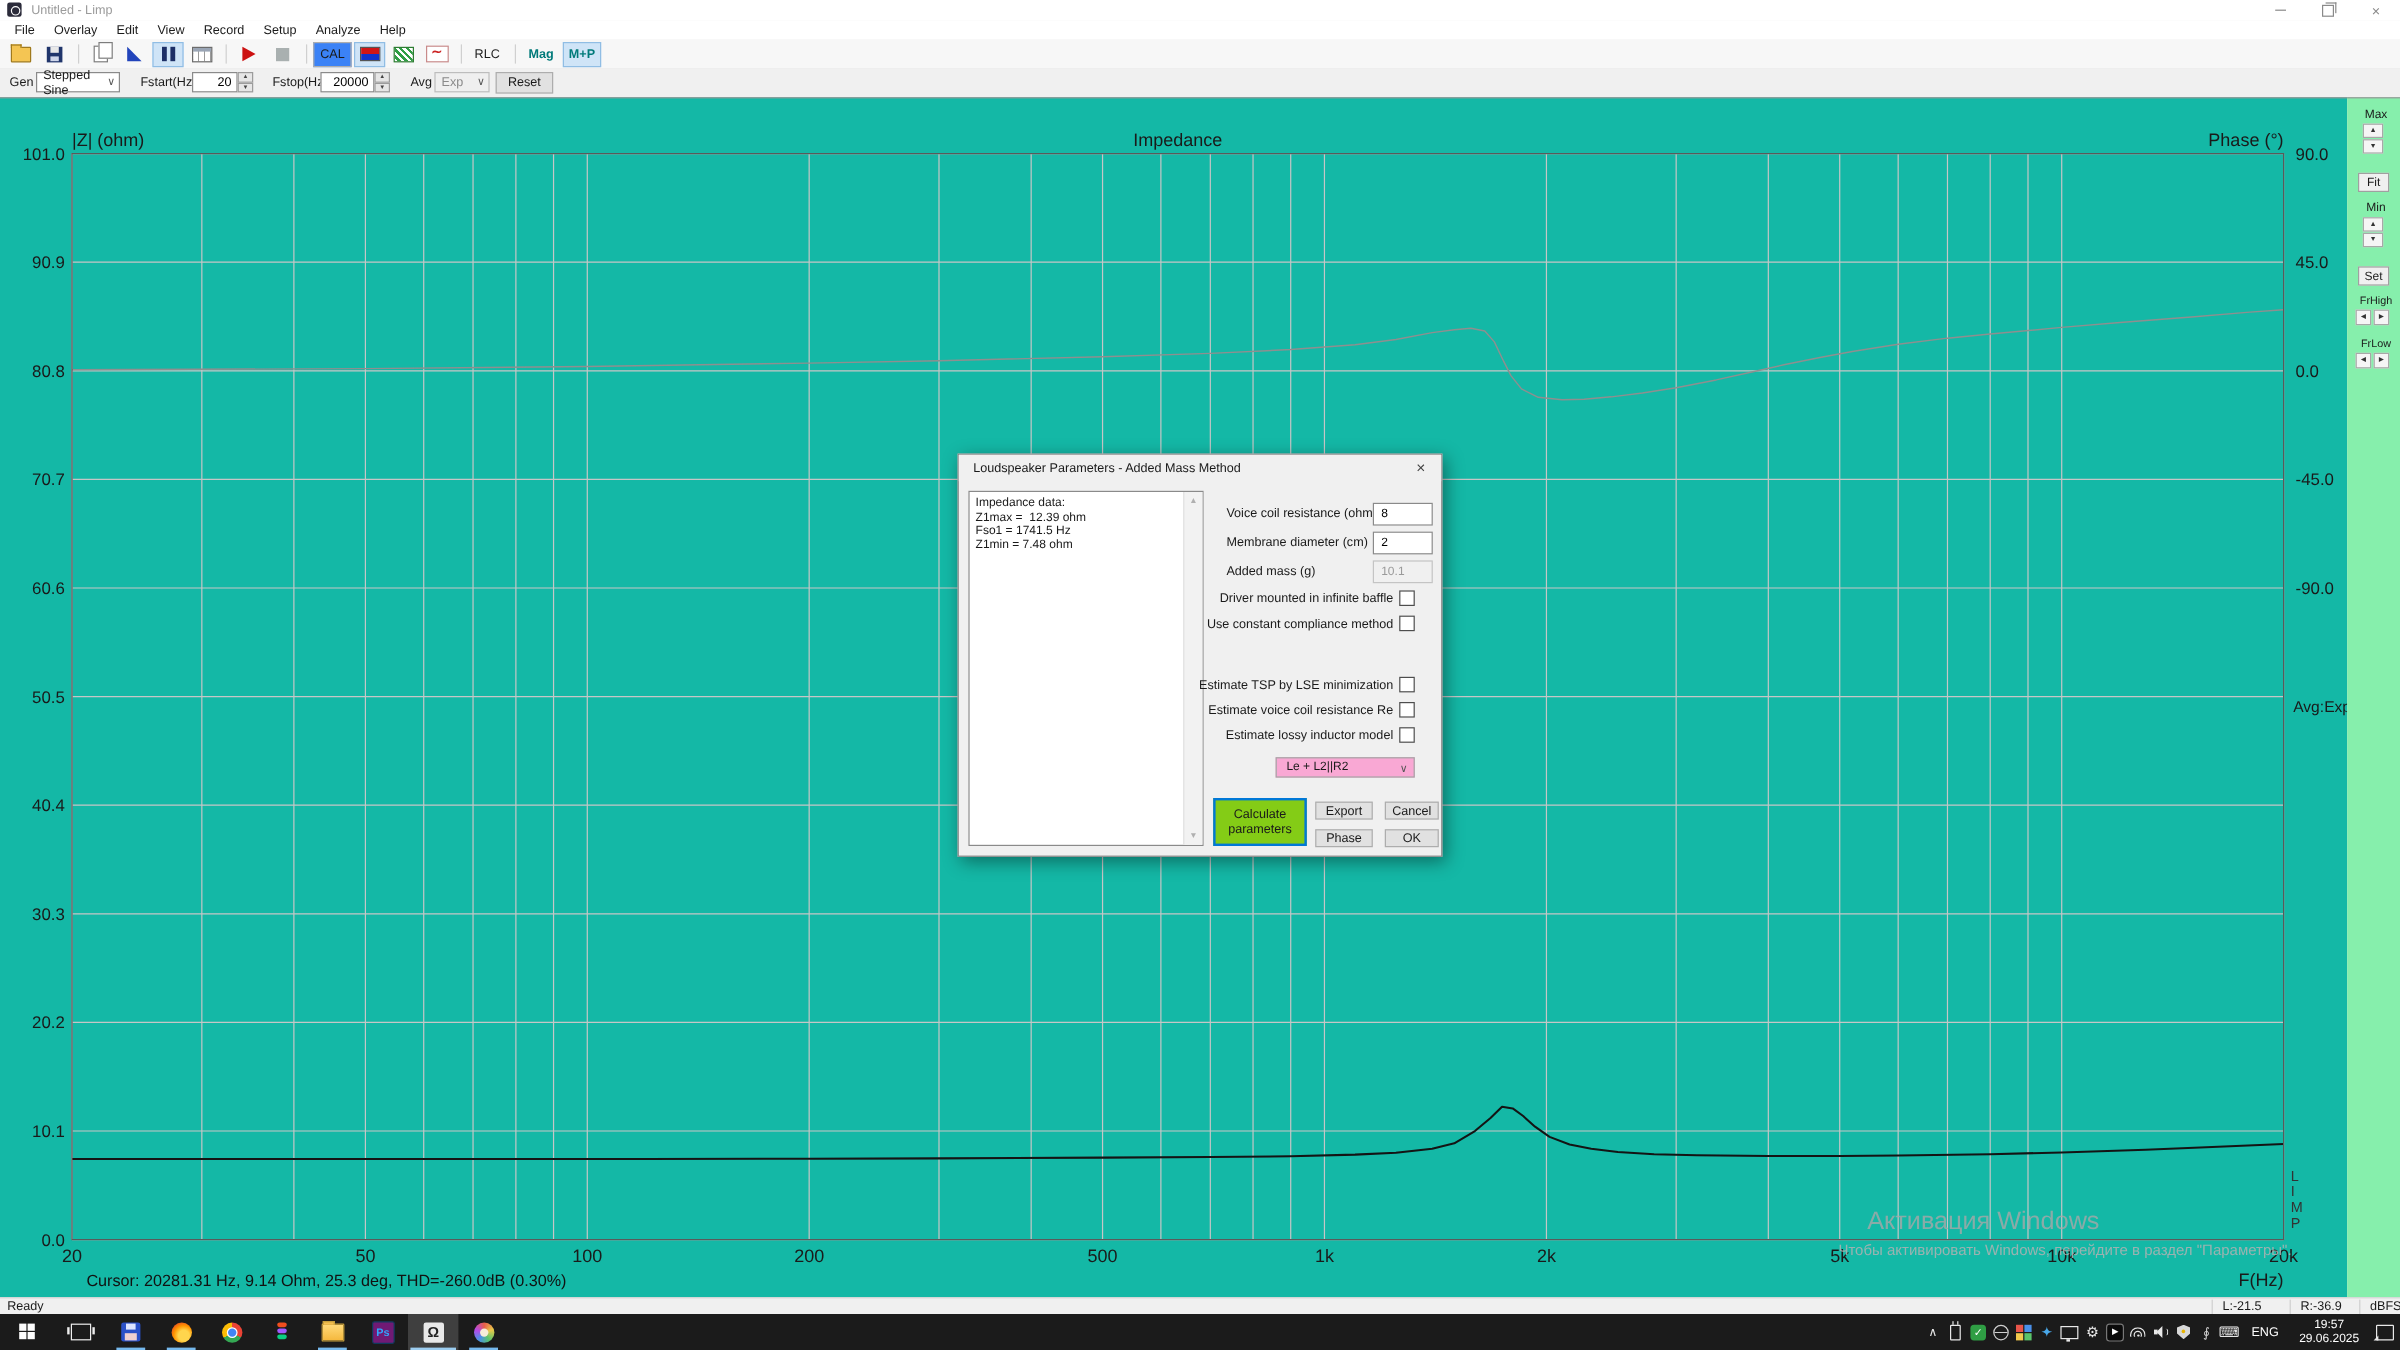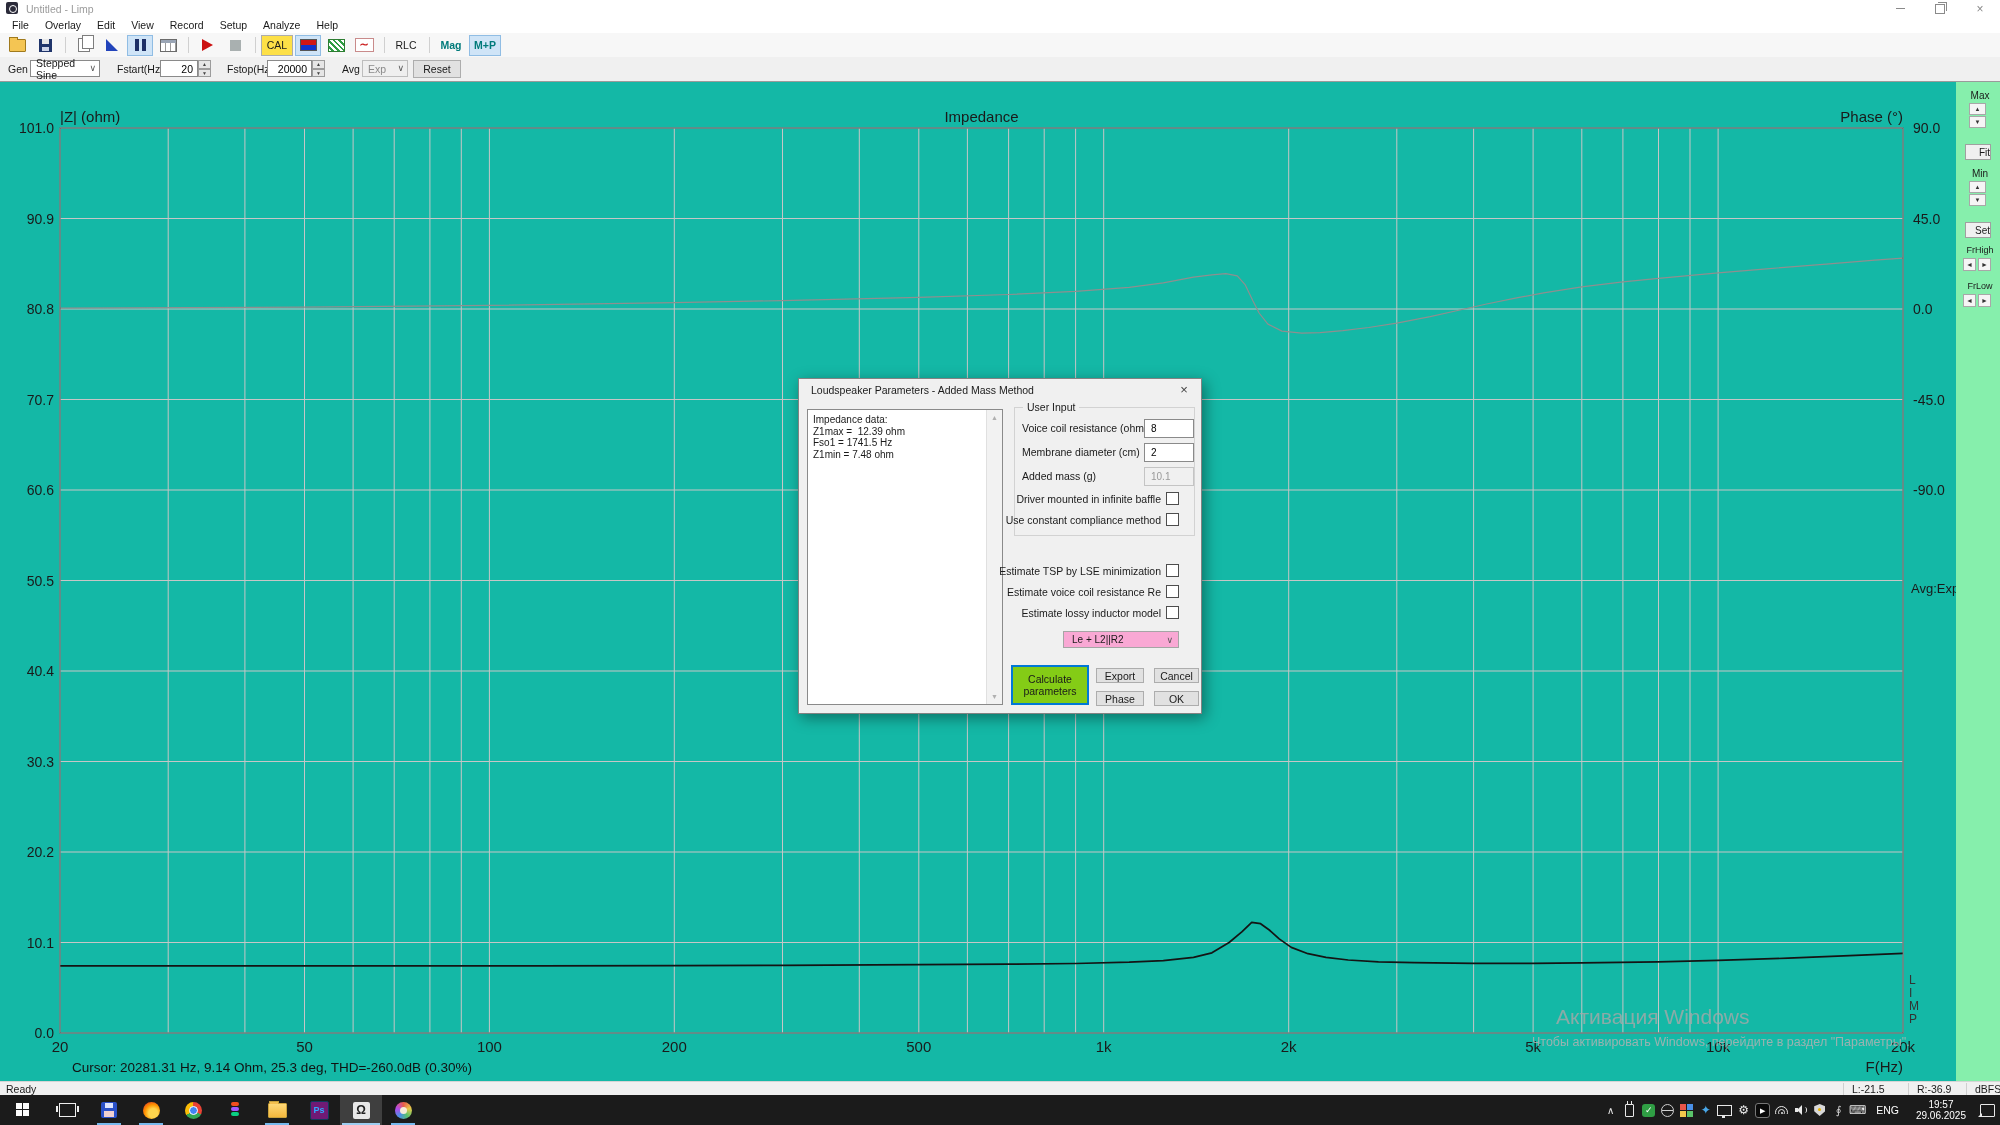--- a/index.html
+++ b/index.html
@@ -18,21 +18,21 @@
   .wc-rest:before{content:"";position:absolute;left:2px;top:-3px;width:8px;height:8px;border:1px solid #8a8a8a;border-left:none;border-bottom:none;}
 
   
   #menubar{position:absolute;left:0;top:17px;width:2000px;height:16px;background:#ffffff;display:flex;align-items:center;padding-left:4px;}
   .menu-item{font-size:10.5px;color:#1a1a1a;padding:1px 8px;}
 
   
   #toolbar{position:absolute;left:0;top:33px;width:2000px;height:24px;background:#f7f7f7;border-bottom:1px solid #e3e3e3;display:flex;align-items:center;padding-left:4px;}
   .tbtn{width:26px;height:21px;margin-right:2px;display:flex;align-items:center;justify-content:center;background:transparent;border:1px solid transparent;padding:0;}
   .tbtn.active{background:#cfe4f7;border:1px solid #90bde4;}
-  .tbtn.bordered{background:#fde047;border:1px solid #adadad;text-align:right;}
+  .tbtn.bordered{background:#3b82f6;border:1px solid #adadad;text-align:right;}
   .tbtn.wide{width:32px;}
   .tsep{width:1px;height:16px;background:#d0d0d0;margin:0 5px;}
   .ttext{font-size:10.5px;color:#1a1a1a;letter-spacing:0;}
   .ttext.teal{color:#007a7a;font-weight:bold;}
   .i-folder{width:15px;height:11px;background:#f4c553;border:1px solid #a07a1d;border-radius:1px;position:relative;}
   .i-folder:before{content:"";position:absolute;left:-1px;top:-3px;width:7px;height:2px;background:#f4c553;border:1px solid #a07a1d;border-bottom:none;}
   .i-save{width:13px;height:13px;background:#20356b;position:relative;}
   .i-save:before{content:"";position:absolute;left:3px;top:0;width:7px;height:5px;background:#e8e8e8;}
   .i-save:after{content:"";position:absolute;left:3px;bottom:1px;width:7px;height:4px;background:#cfd6ea;}
   .i-copy{width:10px;height:12px;background:#fff;border:1px solid #7d7d7d;position:relative;}
@@ -63,21 +63,21 @@
   .spin{position:absolute;top:3px;width:13px;height:17px;display:flex;flex-direction:column;}
   .spin span{flex:1;background:#e6e6e6;border:1px solid #9c9c9c;font-size:5px;line-height:6px;text-align:center;color:#444;}
   .btn{background:#e1e1e1;border:1px solid #adadad;font-size:10.5px;color:#1a1a1a;font-family:"Liberation Sans",sans-serif;}
   #reset-btn{position:absolute;left:413px;top:3px;width:48px;height:18px;}
 
   
   #chart-panel{position:absolute;left:0;top:81px;width:1956px;height:1000px;background:#14b8a6;border-top:1px solid #9a9a9a;}
   #side-panel{position:absolute;left:1956px;top:81px;width:48px;height:1000px;background:#86efac;border-top:1px solid #9a9a9a;font-size:10px;color:#1a1a1a;text-decoration:underline;}
   .sp-label{position:absolute;width:100%;text-align:center;}
   .sp-spin{position:absolute;left:13px;width:17px;height:12px;background:#f5f5f5;border:1px solid #a8a8a8;font-size:6px;line-height:9px;text-align:center;color:#333;padding:0;}
-  .sp-btn{position:absolute;left:9px;width:26px;height:16px;background:#f0f0f0;border:1px solid #a0a0a0;font-size:10px;color:#1a1a1a;padding:0;font-family:"Liberation Sans",sans-serif;text-align:right;}
+  .sp-btn{position:absolute;left:9px;width:26px;height:16px;background:#f0f0f0;border:1px solid #a0a0a0;font-size:10px;color:#1a1a1a;padding:0;font-family:"Liberation Sans",sans-serif;}
   .sp-arrow{position:absolute;width:13px;height:13px;background:#f5f5f5;border:1px solid #a8a8a8;font-size:7px;line-height:11px;text-align:center;color:#333;padding:0;}
 
   
   #dialog{position:absolute;left:798px;top:378px;width:402px;height:334px;background:#f0f0f0;border:1px solid #828282;box-shadow:3px 4px 14px rgba(0,0,0,.4);font-size:10.5px;color:#1a1a1a;}
   #dlg-titlebar{position:absolute;left:0;top:0;width:100%;height:22px;background:#f0f0f0;}
   #dlg-title{position:absolute;left:12px;top:5px;font-size:10.5px;color:#1a1a1a;}
   #dlg-close{position:absolute;right:8px;top:3px;width:18px;height:16px;text-align:center;font-size:13px;color:#444;line-height:16px;}
   #dlg-listbox{position:absolute;left:8px;top:30px;width:196px;height:296px;background:#fff;border:1px solid #8a8a8a;box-sizing:border-box;}
   #dlg-list-text{position:absolute;left:5px;top:4px;right:18px;font-size:10px;line-height:11.5px;white-space:pre;}
   #dlg-scroll{position:absolute;right:0;top:0;bottom:0;width:15px;background:#f2f2f2;border-left:1px solid #e0e0e0;}
@@ -360,23 +360,20 @@
       <div id="dlg-list-text">Impedance data:
 Z1max =  12.39 ohm
 Fso1 = 1741.5 Hz
 Z1min = 7.48 ohm</div>
       <div id="dlg-scroll">
         <span class="sb-arrow" style="top:0">▲</span>
         <span class="sb-arrow" style="bottom:0">▼</span>
       </div>
     </div>
 
-    <div class="groupbox" style="left:215px;top:28px;width:179px;height:127px">
-      <span class="gb-label">User Input</span>
-    </div>
     <span class="dlg-row-label" style="left:223px;top:43px">Voice coil resistance (ohm)</span>
     <input class="dlg-input" style="left: 345px; top: 40px;" value="8">
     <span class="dlg-row-label" style="left:223px;top:67px">Membrane diameter (cm)</span>
     <input class="dlg-input" style="left: 345px; top: 64px;" value="2">
     <span class="dlg-row-label" style="left:223px;top:91px">Added mass (g)</span>
     <input class="dlg-input disabled" style="left: 345px; top: 88px;" value="10.1">
     <div class="chk-row" style="top:113px">
       <span class="txt">Driver mounted in infinite baffle</span>
       <span class="chk"></span>
     </div>

